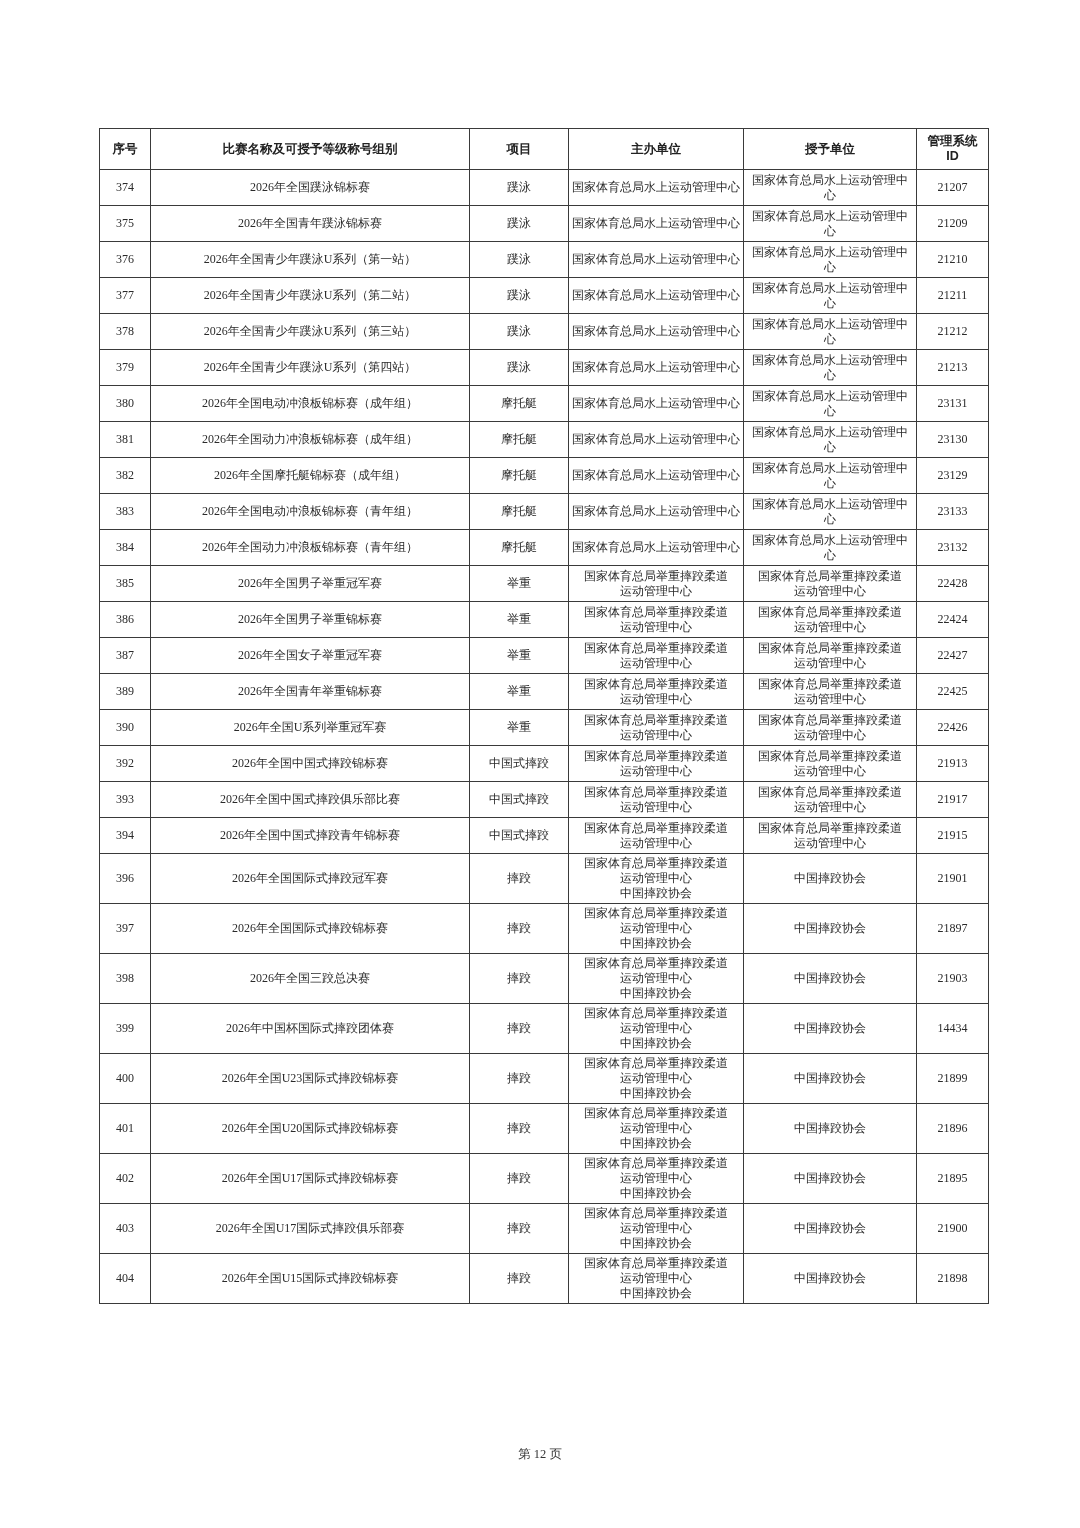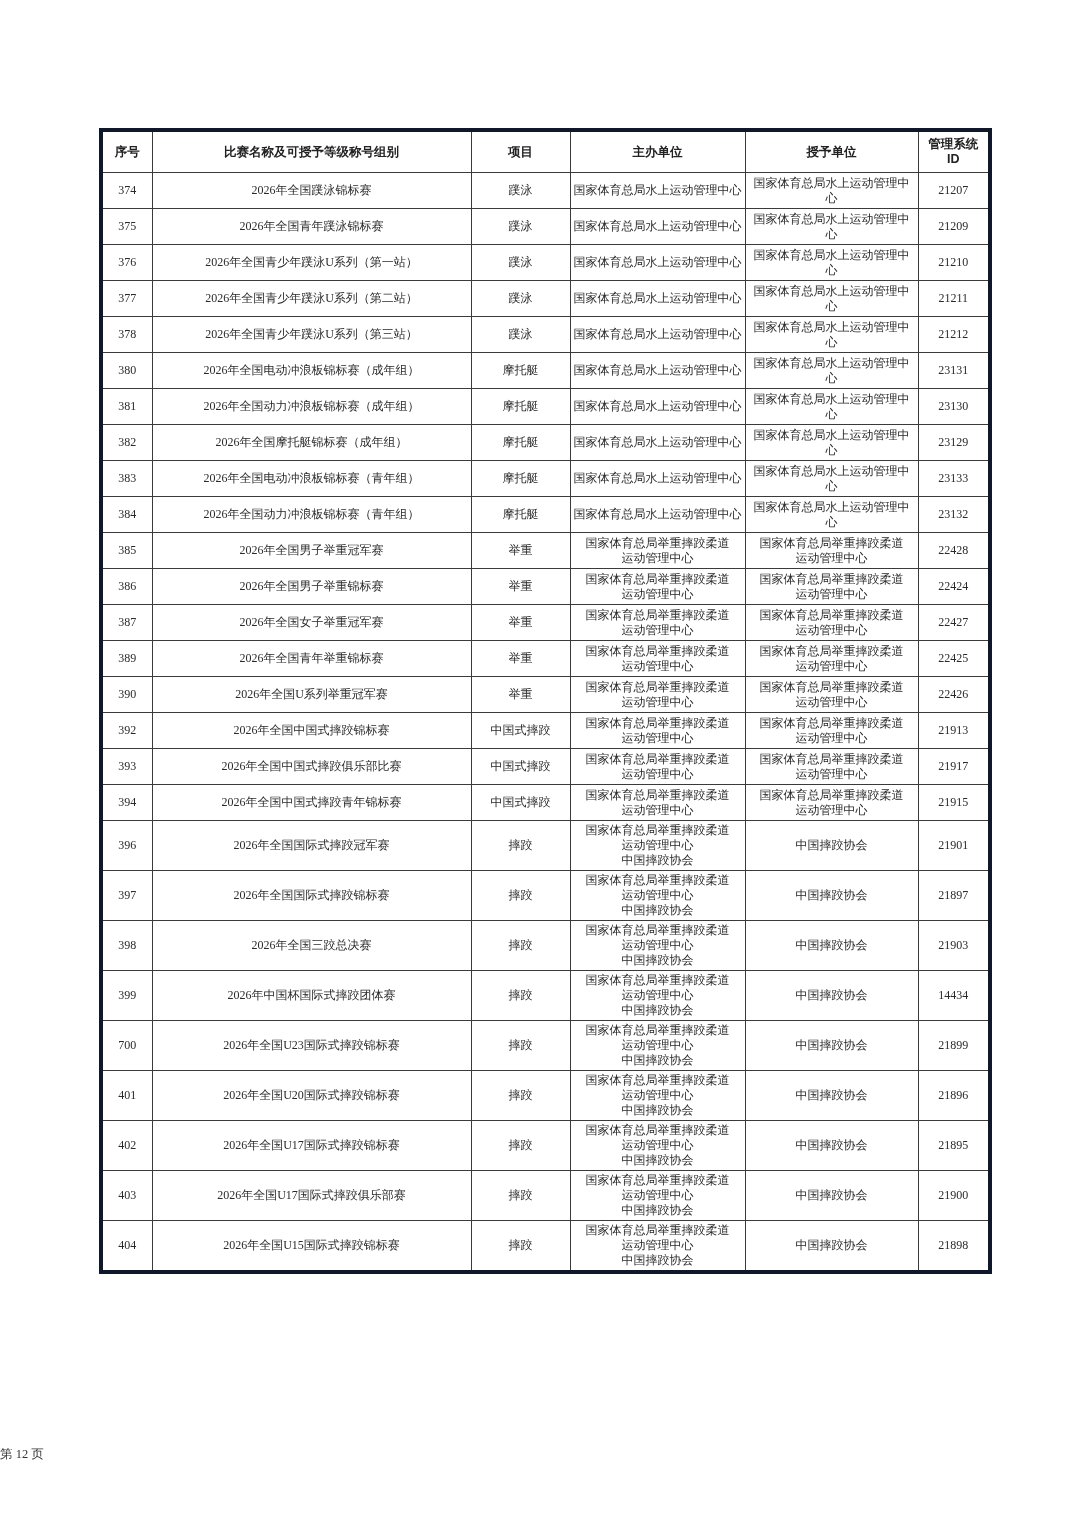--- a/index.html
+++ b/index.html
@@ -16,21 +16,21 @@
     color: #2a2a2a;
     overflow: hidden;
   }
   table.comp-table {
     position: absolute;
     left: 99px;
     top: 128px;
     width: 889px;
     border-collapse: collapse;
     table-layout: fixed;
-    border: 4px solid #0f172a;
+    border: 1px solid #0f172a;
   }
   table.comp-table th,
   table.comp-table td {
     border: 1px solid #3a3a3a;
     text-align: center;
     vertical-align: middle;
     white-space: pre-line;
     padding: 2px 3px;
     overflow: hidden;
   }
@@ -48,21 +48,21 @@
     line-height: 15px;
   }
   td.cell-organizer, td.cell-awarder {
     font-size: 11.5px;
   }
   .footer {
     position: absolute;
     left: 0;
     top: 1446px;
     width: 100%;
-    text-align: left;
+    text-align: center;
     font-size: 12.5px;
     color: #333333;
   }
 </style>
 </head>
 <body>
 
 <div class="page">
 
   <table class="comp-table">
@@ -120,20 +120,28 @@
     </tr>
         <tr>
       <td class="cell-no">378</td>
       <td class="cell-name">2026年全国青少年蹼泳U系列（第三站）</td>
       <td class="cell-sport">蹼泳</td>
       <td class="cell-organizer">国家体育总局水上运动管理中心</td>
       <td class="cell-awarder">国家体育总局水上运动管理中心</td>
       <td class="cell-id">21212</td>
     </tr>
         <tr>
+      <td class="cell-no">379</td>
+      <td class="cell-name">2026年全国青少年蹼泳U系列（第四站）</td>
+      <td class="cell-sport">蹼泳</td>
+      <td class="cell-organizer">国家体育总局水上运动管理中心</td>
+      <td class="cell-awarder">国家体育总局水上运动管理中心</td>
+      <td class="cell-id">21213</td>
+    </tr>
+        <tr>
       <td class="cell-no">380</td>
       <td class="cell-name">2026年全国电动冲浪板锦标赛（成年组）</td>
       <td class="cell-sport">摩托艇</td>
       <td class="cell-organizer">国家体育总局水上运动管理中心</td>
       <td class="cell-awarder">国家体育总局水上运动管理中心</td>
       <td class="cell-id">23131</td>
     </tr>
         <tr>
       <td class="cell-no">381</td>
       <td class="cell-name">2026年全国动力冲浪板锦标赛（成年组）</td>
@@ -280,21 +288,21 @@
       <td class="cell-no">399</td>
       <td class="cell-name">2026年中国杯国际式摔跤团体赛</td>
       <td class="cell-sport">摔跤</td>
       <td class="cell-organizer">国家体育总局举重摔跤柔道
 运动管理中心
 中国摔跤协会</td>
       <td class="cell-awarder">中国摔跤协会</td>
       <td class="cell-id">14434</td>
     </tr>
         <tr>
-      <td class="cell-no">700</td>
+      <td class="cell-no">400</td>
       <td class="cell-name">2026年全国U23国际式摔跤锦标赛</td>
       <td class="cell-sport">摔跤</td>
       <td class="cell-organizer">国家体育总局举重摔跤柔道
 运动管理中心
 中国摔跤协会</td>
       <td class="cell-awarder">中国摔跤协会</td>
       <td class="cell-id">21899</td>
     </tr>
         <tr>
       <td class="cell-no">401</td>

